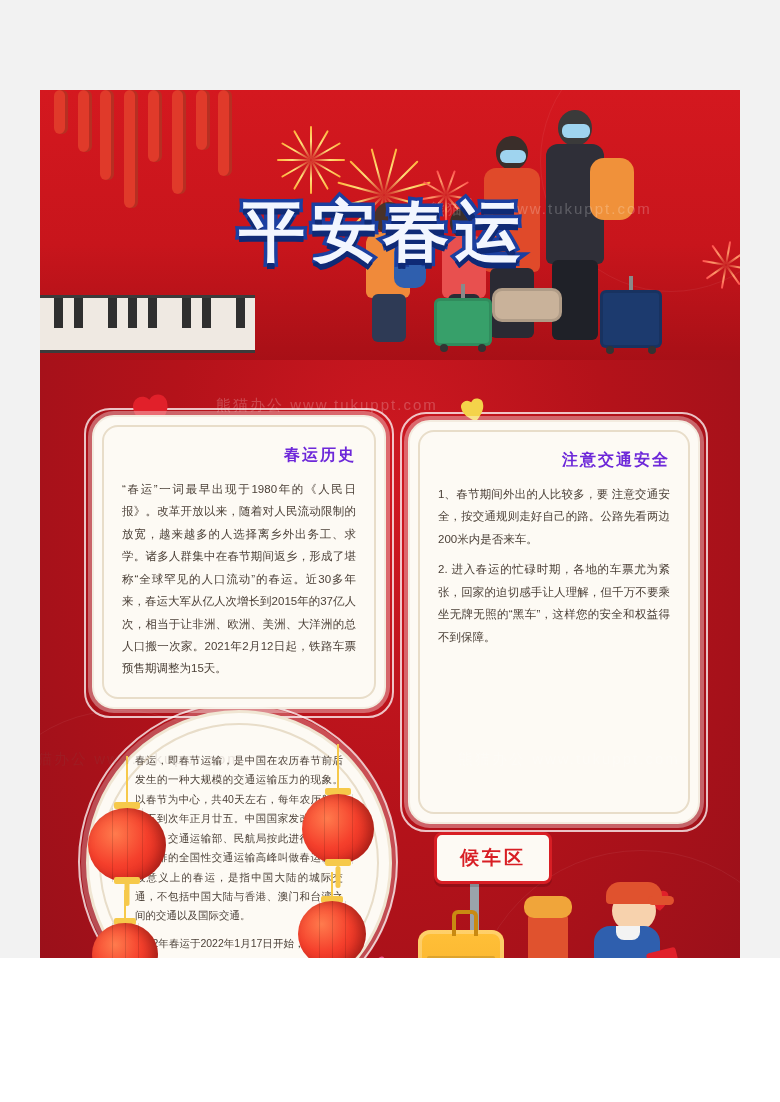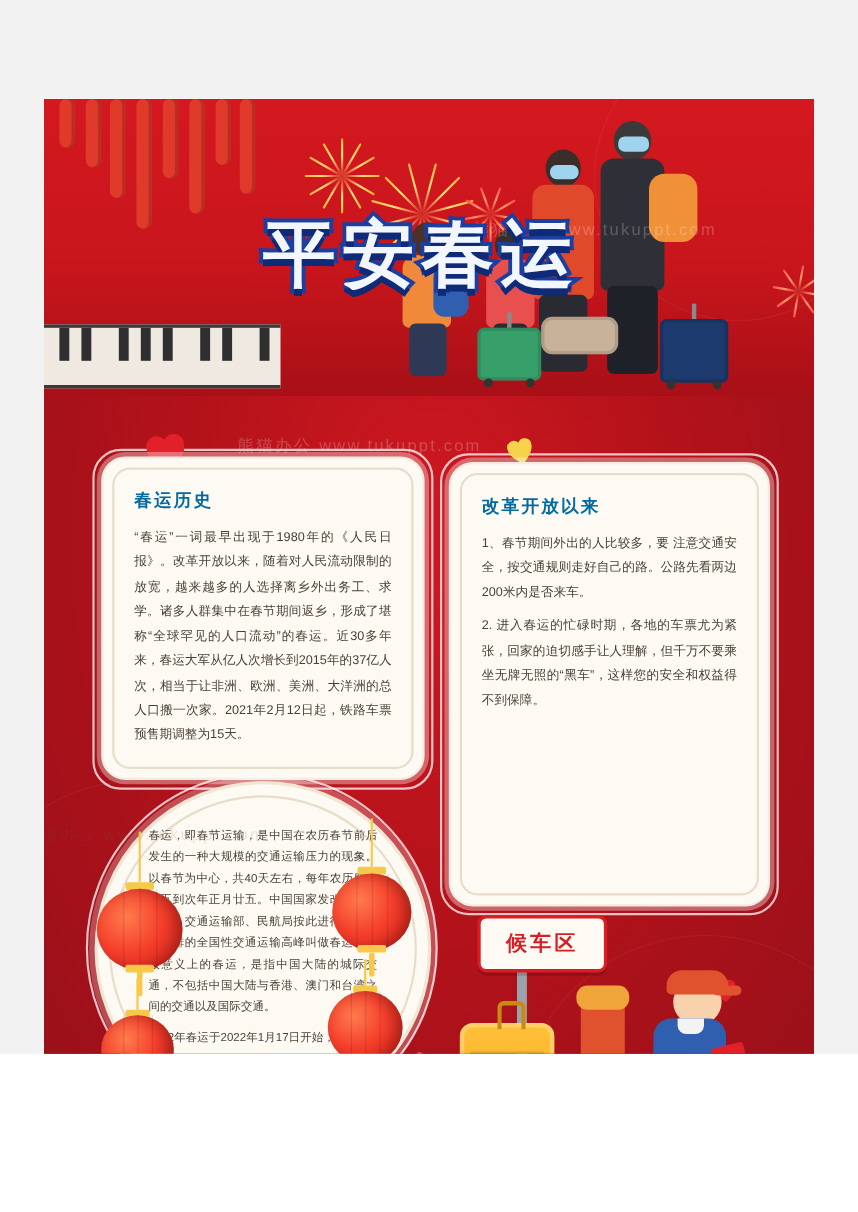--- a/index.html
+++ b/index.html
@@ -140,24 +140,24 @@
   .card-inner {
     position: absolute;
     inset: 8px;
     border: 2px solid #e8ddc9;
     border-radius: 16px;
     padding: 16px 18px;
     box-sizing: border-box;
     overflow: hidden;
   }
   .card-title {
-    color: #0369a1;
+    color: #6d28d9;
     font-size: 16px;
     font-weight: bold;
-    text-align: left;
+    text-align: right;
     letter-spacing: 2px;
     margin: 2px 0 12px 0;
   }
   .card-body {
     color: #4a3f36;
     font-size: 11.5px;
     line-height: 1.95;
     text-align: justify;
     text-indent: 0;
   }
@@ -434,21 +434,21 @@
       <div class="card-inner">
         <div class="card-title">春运历史</div>
         <div class="card-body">
           <p>“春运”一词最早出现于1980年的《人民日报》。改革开放以来，随着对人民流动限制的放宽，越来越多的人选择离乡外出务工、求学。诸多人群集中在春节期间返乡，形成了堪称“全球罕见的人口流动”的春运。近30多年来，春运大军从亿人次增长到2015年的37亿人次，相当于让非洲、欧洲、美洲、大洋洲的总人口搬一次家。2021年2月12日起，铁路车票预售期调整为15天。</p>
         </div>
       </div>
     </div>
 
     <div class="card" id="cardRight">
       <div class="card-inner">
-        <div class="card-title">改革开放以来</div>
+        <div class="card-title">注意交通安全</div>
         <div class="card-body">
           <p>1、春节期间外出的人比较多，要 注意交通安全，按交通规则走好自己的路。公路先看两边200米内是否来车。</p>
           <p>2. 进入春运的忙碌时期，各地的车票尤为紧张，回家的迫切感手让人理解，但千万不要乘坐无牌无照的“黑车”，这样您的安全和权益得不到保障。</p>
         </div>
       </div>
     </div>
 
     <div id="cardCircle" style="position:absolute;">
       <div class="circle-card">
         <div class="circle-inner">

